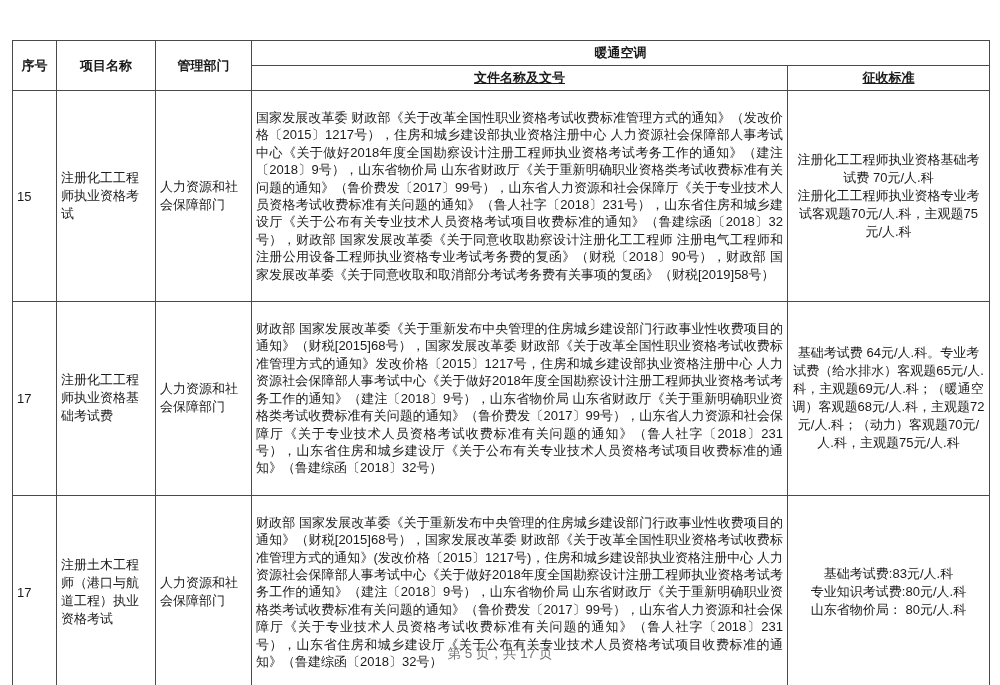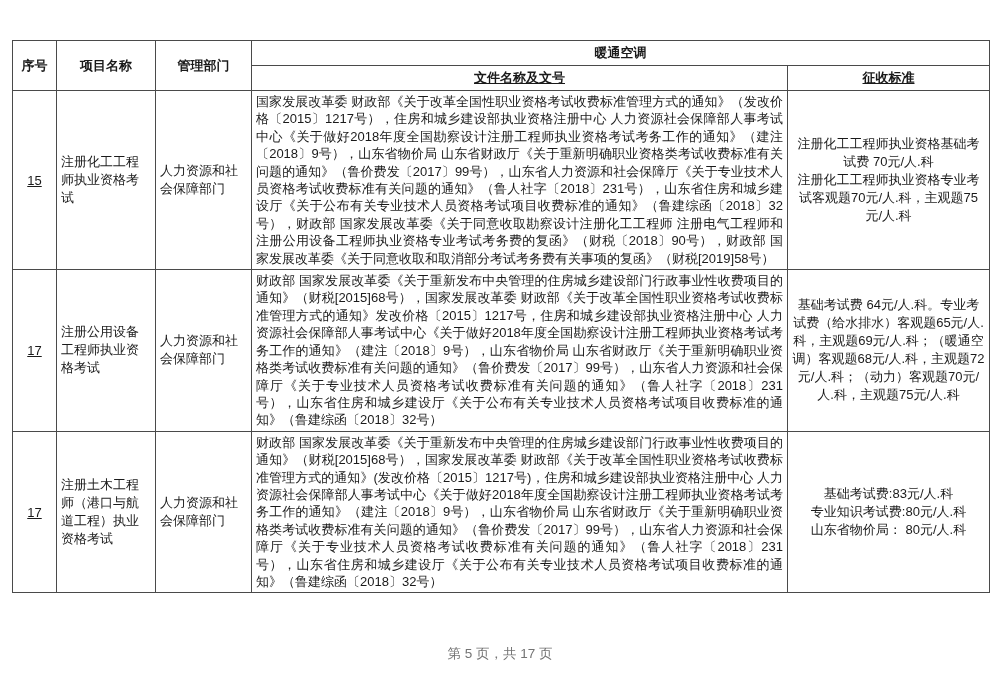--- a/index.html
+++ b/index.html
@@ -22,35 +22,33 @@
     top: 40px;
     width: 977px;
     border-collapse: collapse;
     table-layout: fixed;
   }
   table.fee-table th,
   table.fee-table td {
     border: 1px solid #4a4a4a;
     font-size: 13px;
     vertical-align: middle;
-    padding: 2px 4px;
+    padding: 18px 4px;
     box-sizing: border-box;
     overflow: hidden;
   }
   table.fee-table th {
     font-weight: bold;
     text-align: center;
     padding: 3px 2px;
   }
   .th-policy { height: 20px; }
   .th-sub { height: 21px; text-decoration: underline; }
   td.col-no {
-    text-align: center;
     font-size: 13px;
-    text-decoration: underline;
   }
   td.col-project,
   td.col-dept {
     text-align: left;
     line-height: 18px;
     padding: 2px 3px;
   }
   td.col-doc {
     text-align: justify;
     line-height: 17.4px;
@@ -106,21 +104,21 @@
       <tr class="row-15">
         <td class="col-no">15</td>
         <td class="col-project">注册化工工程师执业资格考试</td>
         <td class="col-dept">人力资源和社会保障部门</td>
         <td class="col-doc">国家发展改革委 财政部《关于改革全国性职业资格考试收费标准管理方式的通知》（发改价格〔2015〕1217号），住房和城乡建设部执业资格注册中心 人力资源社会保障部人事考试中心《关于做好2018年度全国勘察设计注册工程师执业资格考试考务工作的通知》（建注〔2018〕9号），山东省物价局 山东省财政厅《关于重新明确职业资格类考试收费标准有关问题的通知》（鲁价费发〔2017〕99号），山东省人力资源和社会保障厅《关于专业技术人员资格考试收费标准有关问题的通知》（鲁人社字〔2018〕231号），山东省住房和城乡建设厅《关于公布有关专业技术人员资格考试项目收费标准的通知》（鲁建综函〔2018〕32号），财政部 国家发展改革委《关于同意收取勘察设计注册化工工程师 注册电气工程师和注册公用设备工程师执业资格专业考试考务费的复函》（财税〔2018〕90号），财政部 国家发展改革委《关于同意收取和取消部分考试考务费有关事项的复函》（财税[2019]58号）</td>
         <td class="col-standard">注册化工工程师执业资格基础考试费 70元/人.科
 注册化工工程师执业资格专业考试客观题70元/人.科，主观题75元/人.科</td>
       </tr>
       <tr class="row-16">
         <td class="col-no">17</td>
-        <td class="col-project">注册公用设备工程师执业资格考试</td>
+        <td class="col-project">注册化工工程师执业资格基础考试费</td>
         <td class="col-dept">人力资源和社会保障部门</td>
         <td class="col-doc">财政部 国家发展改革委《关于重新发布中央管理的住房城乡建设部门行政事业性收费项目的通知》（财税[2015]68号），国家发展改革委 财政部《关于改革全国性职业资格考试收费标准管理方式的通知》发改价格〔2015〕1217号，住房和城乡建设部执业资格注册中心 人力资源社会保障部人事考试中心《关于做好2018年度全国勘察设计注册工程师执业资格考试考务工作的通知》（建注〔2018〕9号），山东省物价局 山东省财政厅《关于重新明确职业资格类考试收费标准有关问题的通知》（鲁价费发〔2017〕99号），山东省人力资源和社会保障厅《关于专业技术人员资格考试收费标准有关问题的通知》（鲁人社字〔2018〕231号），山东省住房和城乡建设厅《关于公布有关专业技术人员资格考试项目收费标准的通知》（鲁建综函〔2018〕32号）</td>
         <td class="col-standard">基础考试费 64元/人.科。专业考试费（给水排水）客观题65元/人.科，主观题69元/人.科；（暖通空调）客观题68元/人.科，主观题72元/人.科；（动力）客观题70元/人.科，主观题75元/人.科</td>
       </tr>
       <tr class="row-17">
         <td class="col-no">17</td>
         <td class="col-project">注册土木工程师（港口与航道工程）执业资格考试</td>
         <td class="col-dept">人力资源和社会保障部门</td>
         <td class="col-doc">财政部 国家发展改革委《关于重新发布中央管理的住房城乡建设部门行政事业性收费项目的通知》（财税[2015]68号），国家发展改革委 财政部《关于改革全国性职业资格考试收费标准管理方式的通知》(发改价格〔2015〕1217号)，住房和城乡建设部执业资格注册中心 人力资源社会保障部人事考试中心《关于做好2018年度全国勘察设计注册工程师执业资格考试考务工作的通知》（建注〔2018〕9号），山东省物价局 山东省财政厅《关于重新明确职业资格类考试收费标准有关问题的通知》（鲁价费发〔2017〕99号），山东省人力资源和社会保障厅《关于专业技术人员资格考试收费标准有关问题的通知》（鲁人社字〔2018〕231号），山东省住房和城乡建设厅《关于公布有关专业技术人员资格考试项目收费标准的通知》（鲁建综函〔2018〕32号）</td>
         <td class="col-standard">基础考试费:83元/人.科

